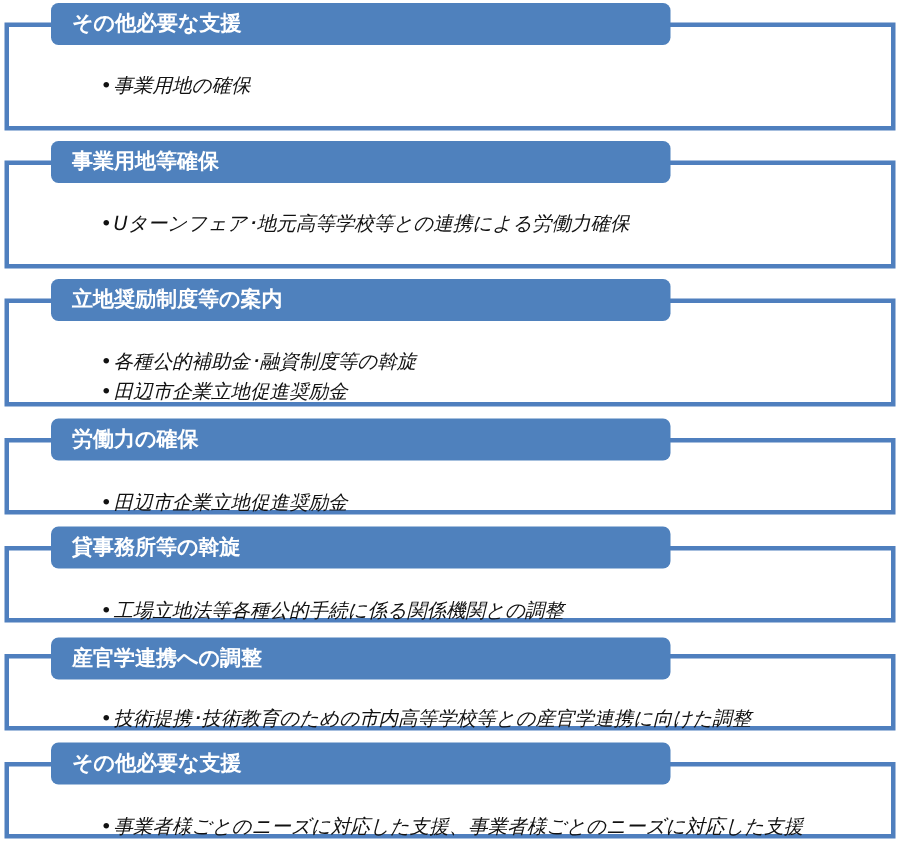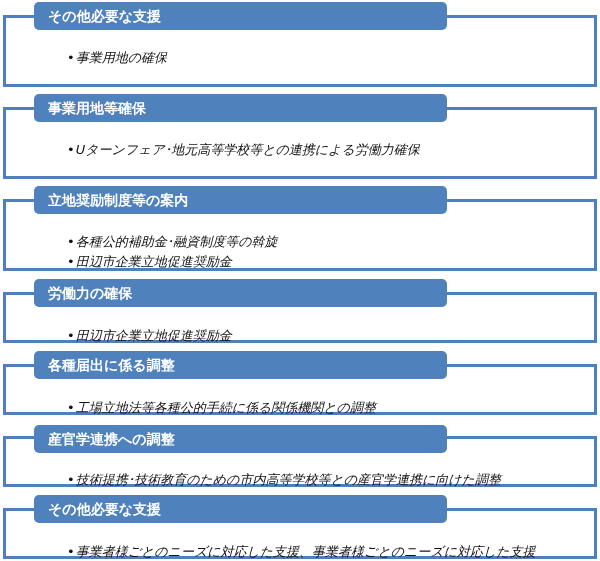--- a/index.html
+++ b/index.html
@@ -45,21 +45,21 @@
 <div class="section" style="top:277px;">
   <div class="frame" style="top:15px;height:51px;"></div>
   <div class="header" style="top:2px;">労働力の確保</div>
   <ul class="items" style="top:38px;">
     <li>田辺市企業立地促進奨励金</li>
   </ul>
 </div>
 
 <div class="section" style="top:349px;">
   <div class="frame" style="top:15px;height:51px;"></div>
-  <div class="header" style="top:2px;">各種届出に係る調整</div>
+  <div class="header" style="top:2px;">貸事務所等の斡旋</div>
   <ul class="items" style="top:38px;">
     <li>工場立地法等各種公的手続に係る関係機関との調整</li>
   </ul>
 </div>
 
 <div class="section" style="top:421px;">
   <div class="frame" style="top:15px;height:51px;"></div>
   <div class="header" style="top:4px;">産官学連携への調整</div>
   <ul class="items" style="top:38px;">
     <li>技術提携･技術教育のための市内高等学校等との産官学連携に向けた調整</li>

